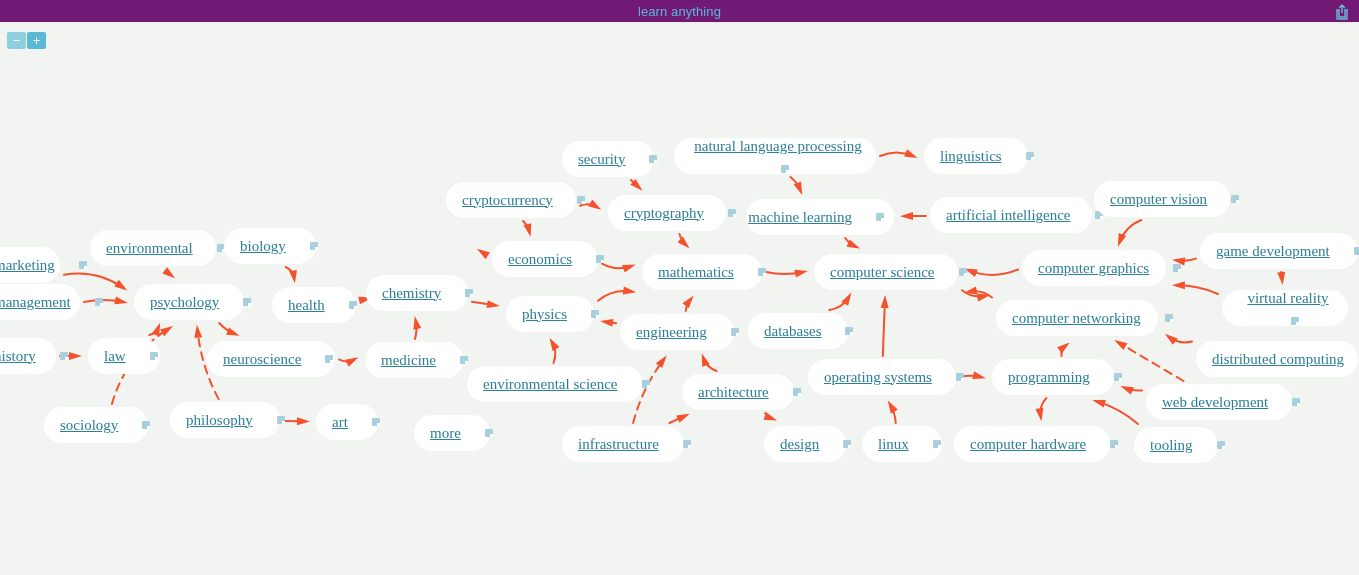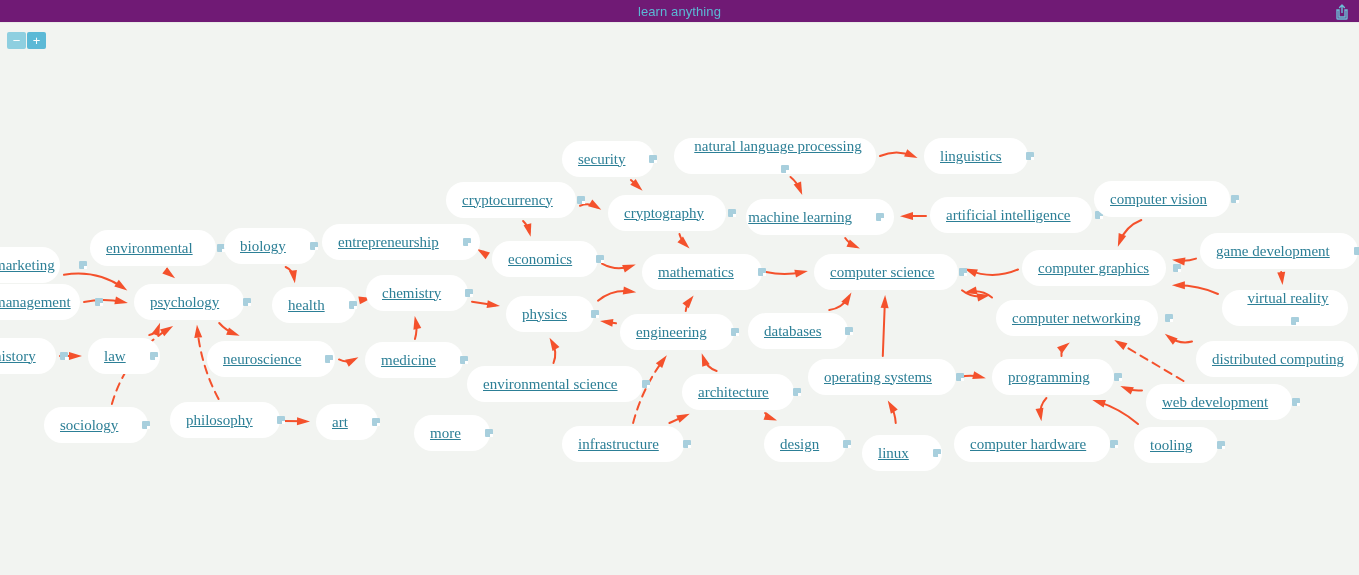--- a/index.html
+++ b/index.html
@@ -249,24 +249,20 @@
         <span class="node-note-icon"></span>
       </div>
       <div class="node" style="left: 90px; top: 207px; width: 126px;">
         <span class="node-label">environmental</span>
         <span class="node-note-icon"></span>
       </div>
       <div class="node" style="left: 224px; top: 205px; width: 92px; text-align: right;">
         <span class="node-label">biology</span>
         <span class="node-note-icon"></span>
       </div>
-      <div class="node" style="left: 322px; top: 201px; width: 158px;">
-        <span class="node-label">entrepreneurship</span>
-        <span class="node-note-icon"></span>
-      </div>
       <div class="node" style="left: 134px; top: 261px; width: 110px;">
         <span class="node-label">psychology</span>
         <span class="node-note-icon"></span>
       </div>
       <div class="node" style="left: 272px; top: 264px; width: 84px;">
         <span class="node-label">health</span>
         <span class="node-note-icon"></span>
       </div>
       <div class="node" style="left: 366px; top: 252px; width: 102px;">
         <span class="node-label">chemistry</span>
@@ -397,21 +393,21 @@
         <span class="node-note-icon"></span>
       </div>
       <div class="node" style="left: 992px; top: 336px; width: 122px;">
         <span class="node-label">programming</span>
         <span class="node-note-icon"></span>
       </div>
       <div class="node" style="left: 1146px; top: 361px; width: 146px;">
         <span class="node-label">web development</span>
         <span class="node-note-icon"></span>
       </div>
-      <div class="node" style="left: 862px; top: 412px; width: 80px;">
+      <div class="node" style="left: 862px; top: 403px; width: 80px;">
         <span class="node-label">linux</span>
         <span class="node-note-icon"></span>
       </div>
       <div class="node" style="left: 954px; top: 403px; width: 156px;">
         <span class="node-label">computer hardware</span>
         <span class="node-note-icon"></span>
       </div>
       <div class="node" style="left: 1134px; top: 404px; width: 84px;">
         <span class="node-label">tooling</span>
         <span class="node-note-icon"></span>

